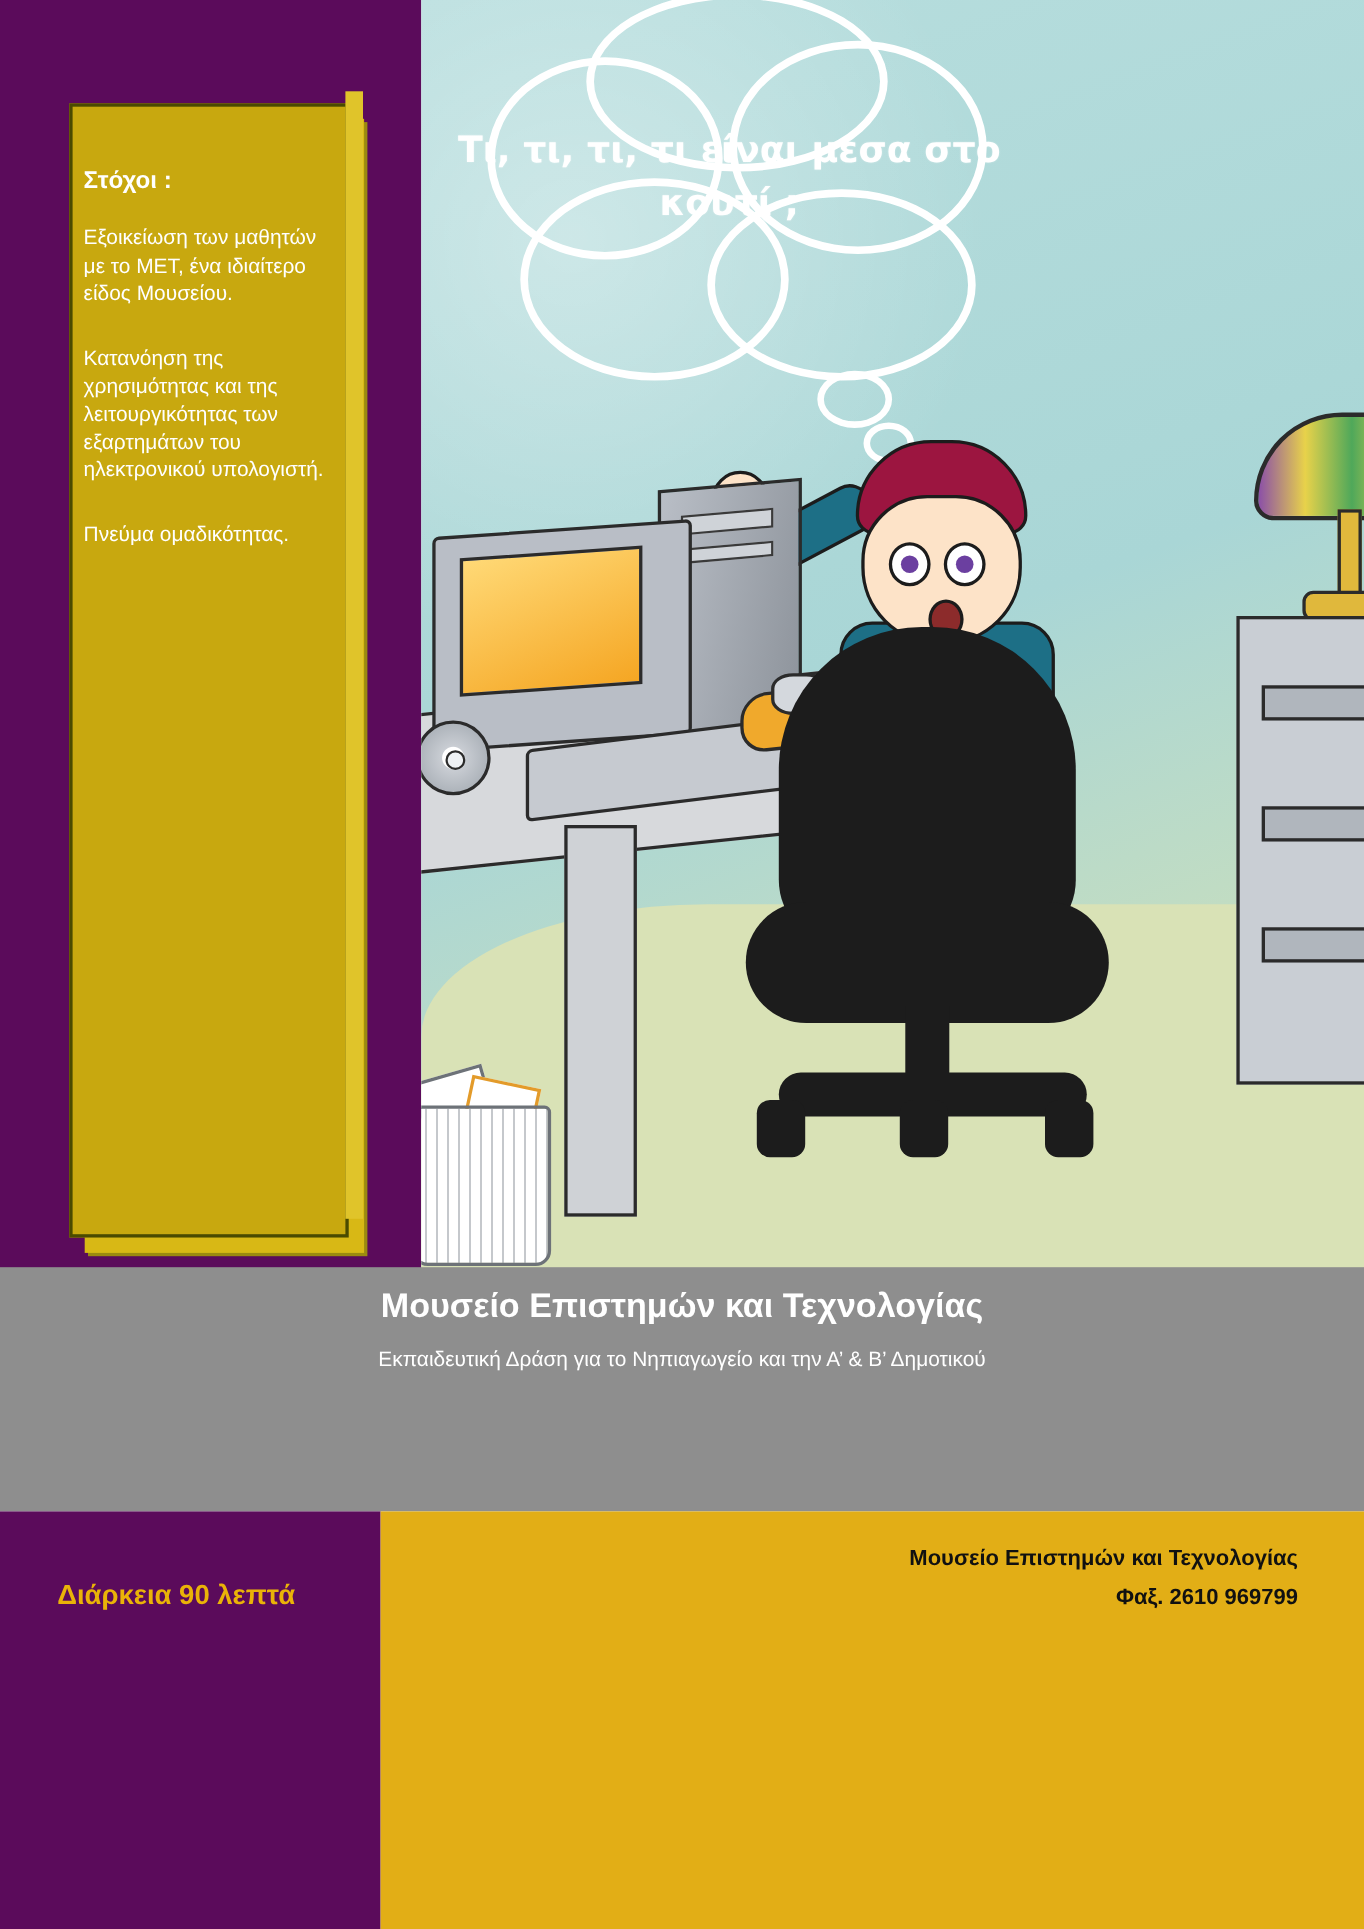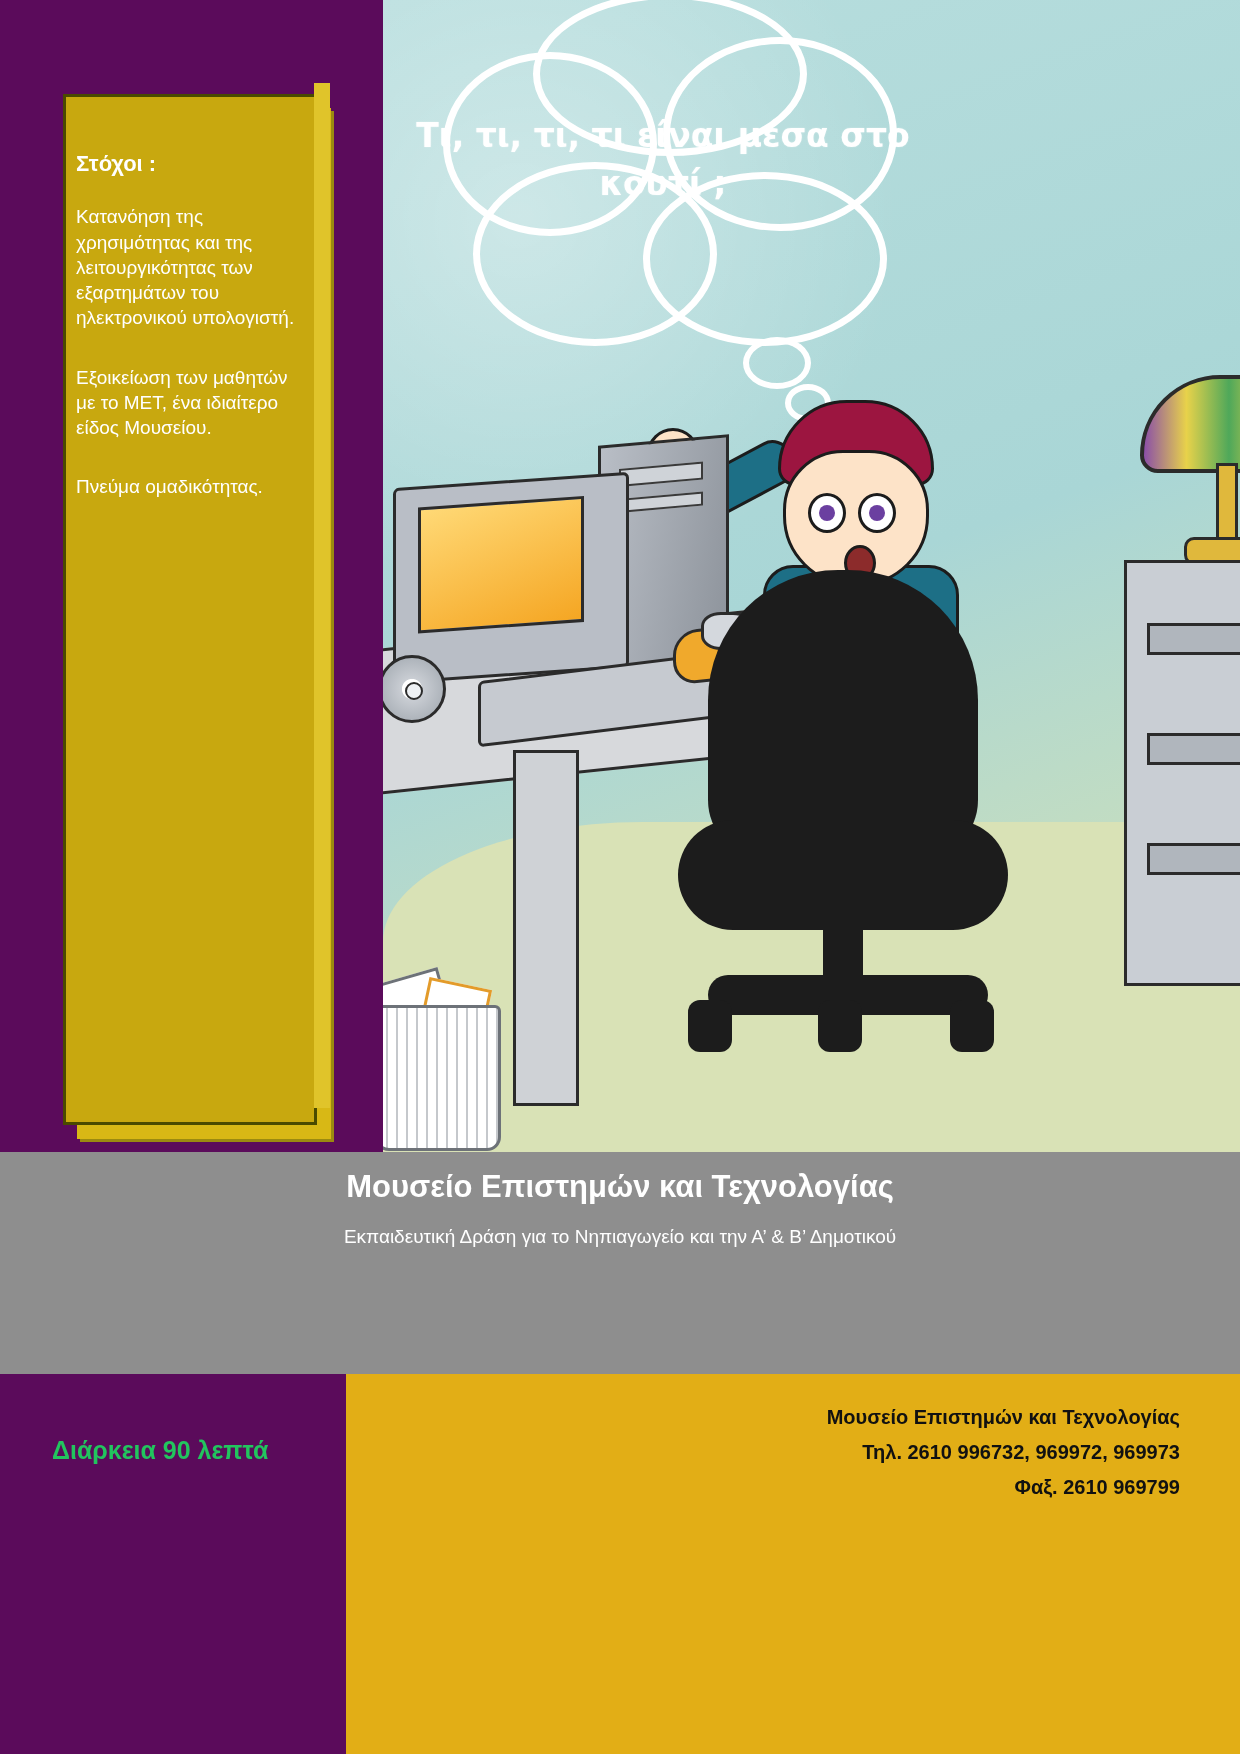--- a/index.html
+++ b/index.html
@@ -192,21 +192,21 @@
     text-align:center;color:#ffffff;font-size:32px;font-weight:bold;
     font-style:italic;padding-top:22px;
   }
 
   
   .bottom{position:absolute;left:0;top:1374px;width:1240px;height:380px;}
   .bottom .left{
     position:absolute;left:0;top:0;width:346px;height:380px;background:#5b0b5b;
   }
   .bottom .left .dur{
-    color:#22c55e;font-size:25px;font-weight:bold;
+    color:#eab308;font-size:25px;font-weight:bold;
     padding:62px 0 0 52px;
   }
   .bottom .right{
     position:absolute;left:346px;top:0;width:894px;height:380px;background:#e2ae16;
   }
   .bottom .right .contact{
     color:#111111;font-size:20px;font-weight:bold;text-align:right;
     padding:26px 60px 0 0;line-height:1.75;
   }
 </style>
@@ -287,40 +287,39 @@
         <div class="p1"></div>
         <div class="p2"></div>
         <div class="body"></div>
       </div>
     </div>
 
     <div class="goalbox">
       <div class="shadeedge"></div>
       <div class="inner">
         <h2>Στόχοι :</h2>
+        <p>Εξοικείωση των μαθητών με το ΜΕΤ, ένα ιδιαίτερο είδος Μουσείου.</p>
         <p>Κατανόηση  της χρησιμότητας και της λειτουργικότητας των εξαρτημάτων του ηλεκτρονικού υπολογιστή.</p>
-        <p>Εξοικείωση των μαθητών με το ΜΕΤ, ένα ιδιαίτερο είδος Μουσείου.</p>
         <p>Πνεύμα ομαδικότητας.</p>
       </div>
     </div>
   </div>
 
   <div class="banner">
     <div class="t1">
       <div>Μουσείο Επιστημών και Τεχνολογίας</div>
     </div>
     <div class="t2">Εκπαιδευτική Δράση για το Νηπιαγωγείο και την Α’ &amp; Β’ Δημοτικού</div>
   </div>
 
   <div class="bottom">
     <div class="left">
       <div class="dur">Διάρκεια  90 λεπτά</div>
     </div>
     <div class="right">
       <div class="contact">
         <div>Μουσείο Επιστημών και Τεχνολογίας</div>
-        <div>Τηλ. 2610 996732, 969972, 969973</div>
         <div>Φαξ. 2610 969799</div>
       </div>
     </div>
   </div>
 
 </div>
 
 </body></html>

